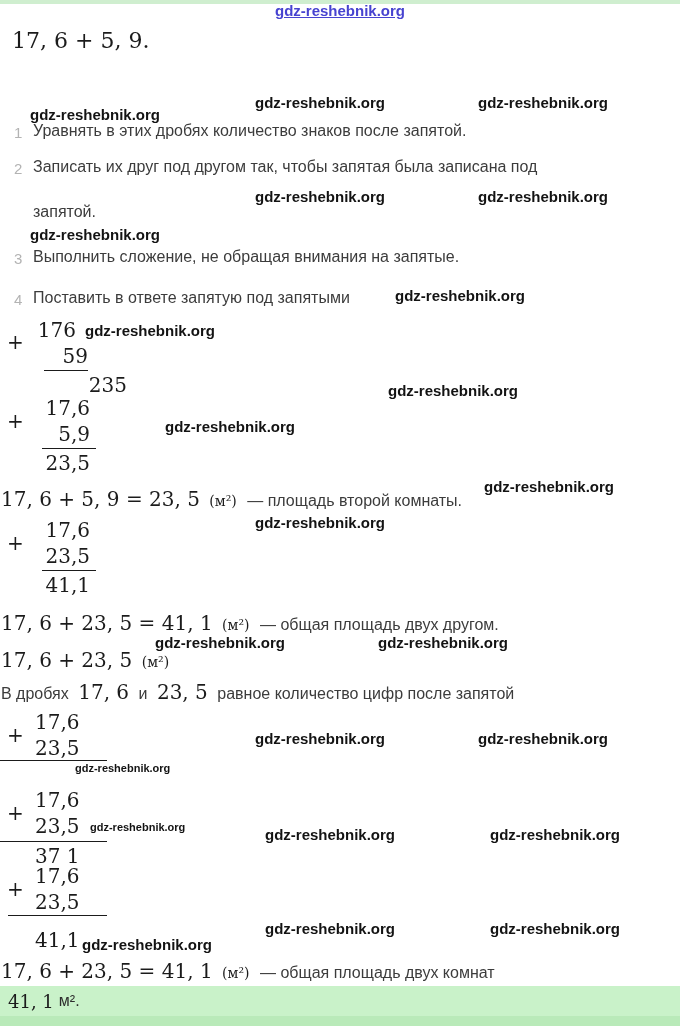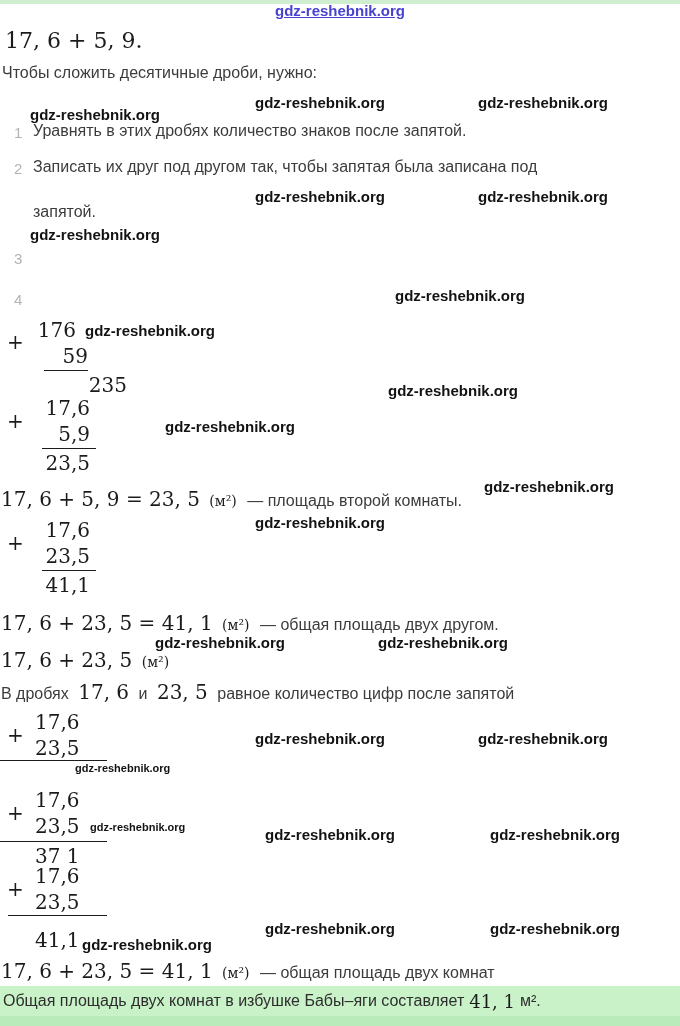--- a/index.html
+++ b/index.html
@@ -34,41 +34,42 @@
 <body>
 
 <div class="page">
 
   <div class="abs strip-top"></div>
 
   <div class="abs header-wrap">
     <span class="site-link">gdz-reshebnik.org</span>
   </div>
 
-  <div class="abs math problem" style="left:5px; top:28px;">17, 6 + 5, 9.</div>
+  <div class="abs math problem" style="left:12px; top:28px;">17, 6 + 5, 9.</div>
 
-  <div class="abs sans" style="left:2px; top:64px;">Чтобы сложить десятичные дроби, нужно:</div>
 
   <span class="abs wm" style="left:255px; top:94px;">gdz-reshebnik.org</span>
   <span class="abs wm" style="left:478px; top:94px;">gdz-reshebnik.org</span>
   <span class="abs wm" style="left:30px;  top:106px;">gdz-reshebnik.org</span>
 
   <span class="abs step-num" style="left:14px; top:124px;">1</span>
   <span class="abs sans" style="left:33px; top:122px;">Уравнять в этих дробях количество знаков после запятой.</span>
 
   <span class="abs step-num" style="left:14px; top:160px;">2</span>
   <span class="abs sans" style="left:33px; top:158px;">Записать их друг под другом так, чтобы запятая была записана под</span>
   <span class="abs wm" style="left:255px; top:188px;">gdz-reshebnik.org</span>
   <span class="abs wm" style="left:478px; top:188px;">gdz-reshebnik.org</span>
   <span class="abs sans" style="left:33px; top:203px;">запятой.</span>
   <span class="abs wm" style="left:30px; top:226px;">gdz-reshebnik.org</span>
 
   <span class="abs step-num" style="left:14px; top:250px;">3</span>
+  <span class="abs sans" style="left:33px; top:248px;">Выполнить сложение, не обращая внимания на запятые.</span>
 
   <span class="abs step-num" style="left:14px; top:291px;">4</span>
+  <span class="abs sans" style="left:33px; top:289px;">Поставить в ответе запятую под запятыми</span>
   <span class="abs wm" style="left:395px; top:287px;">gdz-reshebnik.org</span>
 
   <span class="abs math" style="left:7px; top:330px;">+</span>
   <span class="abs math col" style="left:32px; top:318px; width:44px;">176</span>
   <span class="abs wm" style="left:85px; top:322px;">gdz-reshebnik.org</span>
   <span class="abs math col" style="left:44px; top:344px; width:44px;">59</span>
   <div class="abs rule" style="left:44px; top:370px; width:44px;"></div>
   <span class="abs math col" style="left:44px; top:373px; width:44px;margin-left:39px;">235</span>
 
   <span class="abs wm" style="left:388px; top:382px;">gdz-reshebnik.org</span>
@@ -143,20 +144,19 @@
   <span class="abs math" style="left:35px; top:928px;">41,1</span>
   <span class="abs wm" style="left:82px; top:936px;">gdz-reshebnik.org</span>
 
   <div class="abs eq" style="left:1px; top:959px;">
     <span class="math">17, 6 + 23, 5 = 41, 1</span>
     <span class="unit">(м²)</span>
     <span class="desc">— общая площадь двух комнат</span>
   </div>
 
   <div class="abs answer-bar">
-    <span class="t">Общая площадь двух комнат в избушке Бабы–яги составляет</span>
     <span class="v">41, 1</span>
     <span class="u">м².</span>
   </div>
 
   <div class="abs strip-bottom"></div>
 
 </div>
 
 </body></html>

